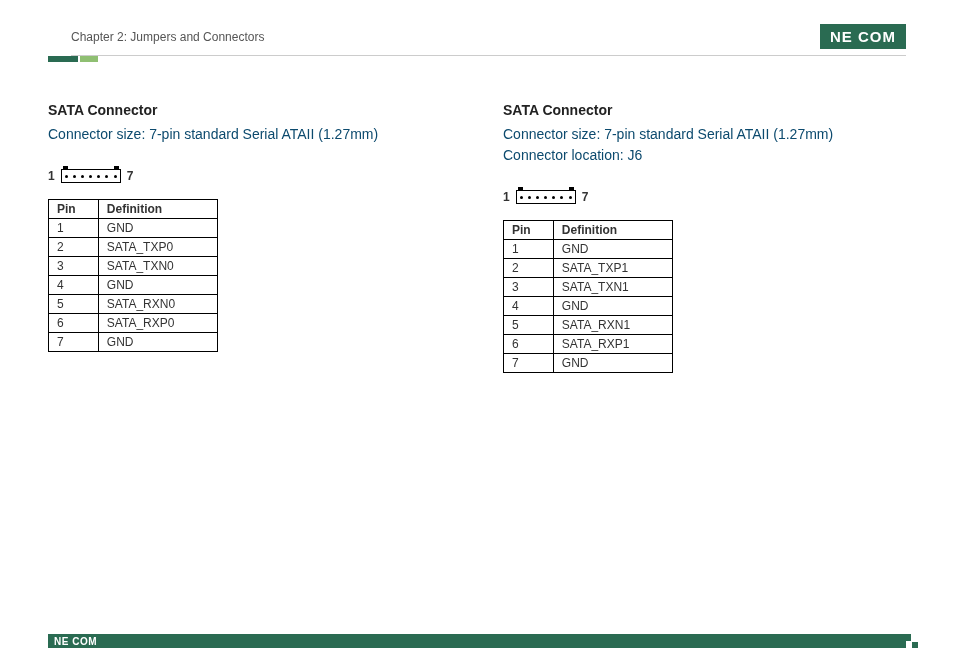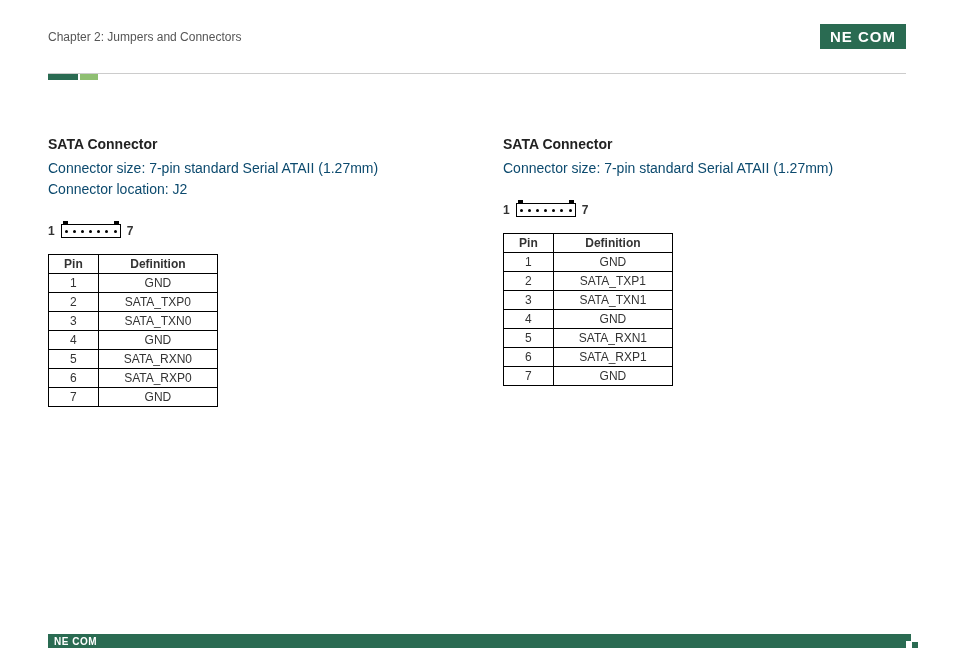--- a/index.html
+++ b/index.html
@@ -15,21 +15,22 @@
   .page {
     padding: 24px 48px 0 48px;
     height: 100%;
     position: relative;
   }
   .header-row {
     display: flex;
     justify-content: space-between;
     align-items: center;
     border-bottom: 1px solid #ccc;
-    padding-bottom: 24px;
+    padding-bottom: 6px;
+    margin-left: 23px;
   }
   .chapter-title {
     font-size: 12px;
     color: #555;
   }
   .logo {
     background: #2a6b52;
     color: #fff;
     font-weight: bold;
     letter-spacing: 1px;
@@ -41,21 +42,21 @@
   .accent {
     display: flex;
     margin-top: 0;
   }
   .accent .bar1 { width: 30px; height: 6px; background: #2a6b52; }
   .accent .bar2 { width: 18px; height: 6px; background: #8fbf72; margin-left: 2px; }
 
   .content {
     display: flex;
     gap: 52px;
-    margin-top: 56px;
+    margin-top: 40px;
   }
   .col { flex: 1; }
   .section-title {
     font-weight: bold;
     font-size: 14px;
     margin-bottom: 6px;
     color: #222;
   }
   .desc {
     font-size: 14px;
@@ -95,21 +96,21 @@
   }
 
   table.pins {
     border-collapse: collapse;
     font-size: 12px;
     width: 170px;
   }
   table.pins th, table.pins td {
     border: 1px solid #000;
     padding: 2px 8px;
-    text-align: center;
+    text-align: left;
   }
   table.pins th {
     font-weight: bold;
   }
 
   .footer {
     position: absolute;
     left: 48px;
     right: 48px;
     bottom: 24px;
@@ -170,21 +171,20 @@
   <div class="accent">
     <div class="bar1"></div>
       <div class="bar2"></div>
   </div>
 
   <div class="content">
 
   <div class="col">
         <div class="section-title">SATA Connector</div>
         <div class="desc">Connector size: 7-pin standard Serial ATAII (1.27mm)</div>
-        <div class="desc">Connector location: J2</div>
         <div class="conn-fig">
           <span class="end">1</span>
           <div class="conn-shape">
             <span class="dot"></span>
             <span class="dot"></span>
             <span class="dot"></span>
             <span class="dot"></span>
             <span class="dot"></span>
             <span class="dot"></span>
             <span class="dot"></span>
@@ -226,20 +226,21 @@
             <tr>
               <td>7</td>
               <td>GND</td>
             </tr>
           </tbody>
         </table>
       </div>
       <div class="col">
         <div class="section-title">SATA Connector</div>
         <div class="desc">Connector size: 7-pin standard Serial ATAII (1.27mm)</div>
+        <div class="desc">Connector location: J6</div>
         <div class="conn-fig">
           <span class="end">1</span>
           <div class="conn-shape">
             <span class="dot"></span>
             <span class="dot"></span>
             <span class="dot"></span>
             <span class="dot"></span>
             <span class="dot"></span>
             <span class="dot"></span>
             <span class="dot"></span>

